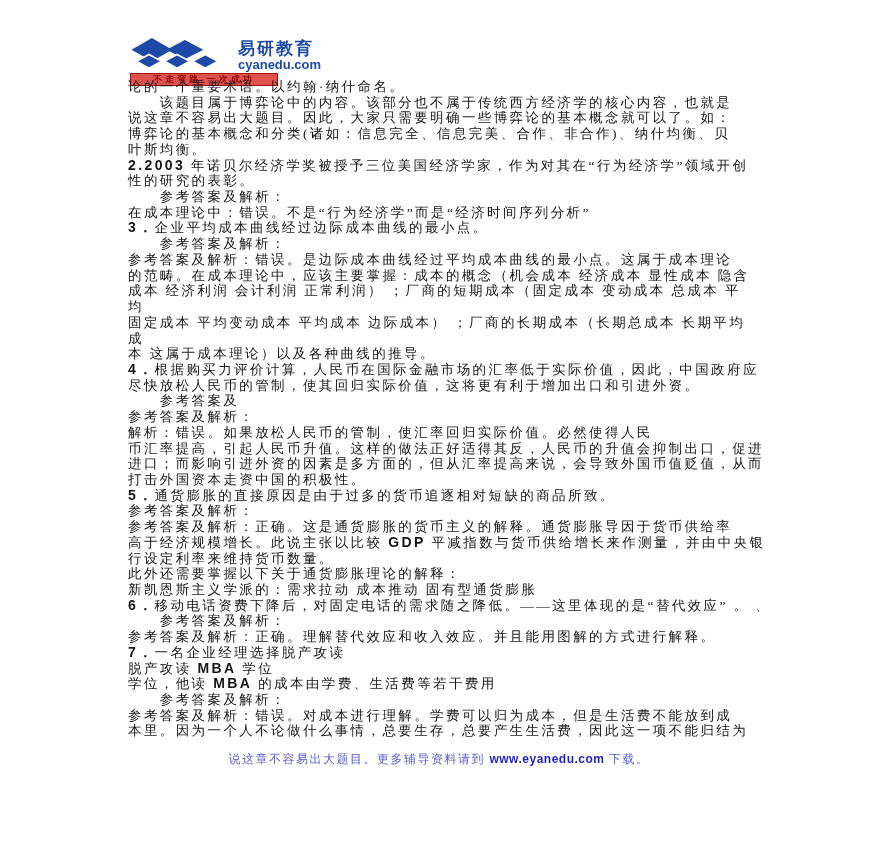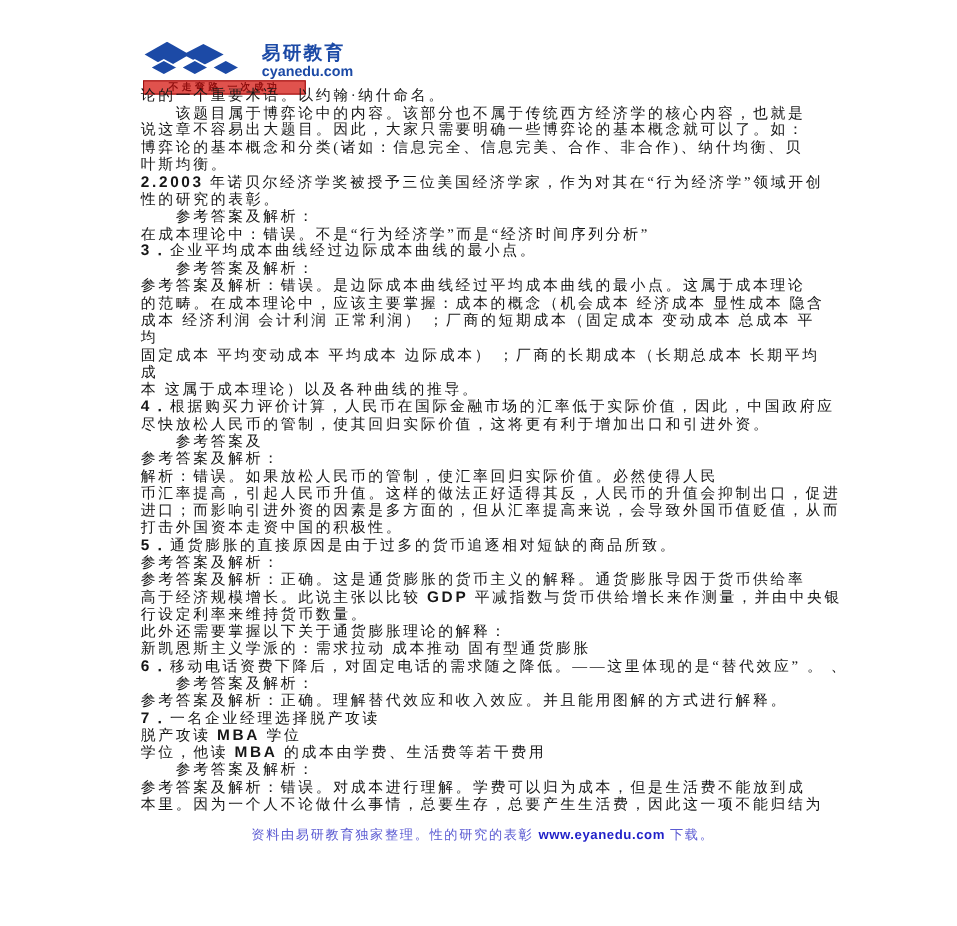--- a/index.html
+++ b/index.html
@@ -114,16 +114,16 @@
       <div class="doc-line">参考答案及解析：正确。理解替代效应和收入效应。并且能用图解的方式进行解释。</div>
       <div class="doc-line"><b>7．</b>一名企业经理选择脱产攻读</div>
       <div class="doc-line">脱产攻读 <b>MBA</b> 学位</div>
       <div class="doc-line">学位，他读 <b>MBA</b> 的成本由学费、生活费等若干费用</div>
       <div class="doc-line">　　参考答案及解析：</div>
       <div class="doc-line">参考答案及解析：错误。对成本进行理解。学费可以归为成本，但是生活费不能放到成</div>
       <div class="doc-line">本里。因为一个人不论做什么事情，总要生存，总要产生生活费，因此这一项不能归结为</div>
     </div>
 
   <div class="footer">
-    <span>资料由易研教育独家整理。性的研究的表彰 </span><span class="url">www.eyanedu.com</span><span> 下载。</span>
+    <span>说这章不容易出大题目。更多辅导资料请到 </span><span class="url">www.eyanedu.com</span><span> 下载。</span>
   </div>
 
 </div>
 
 </body></html>

